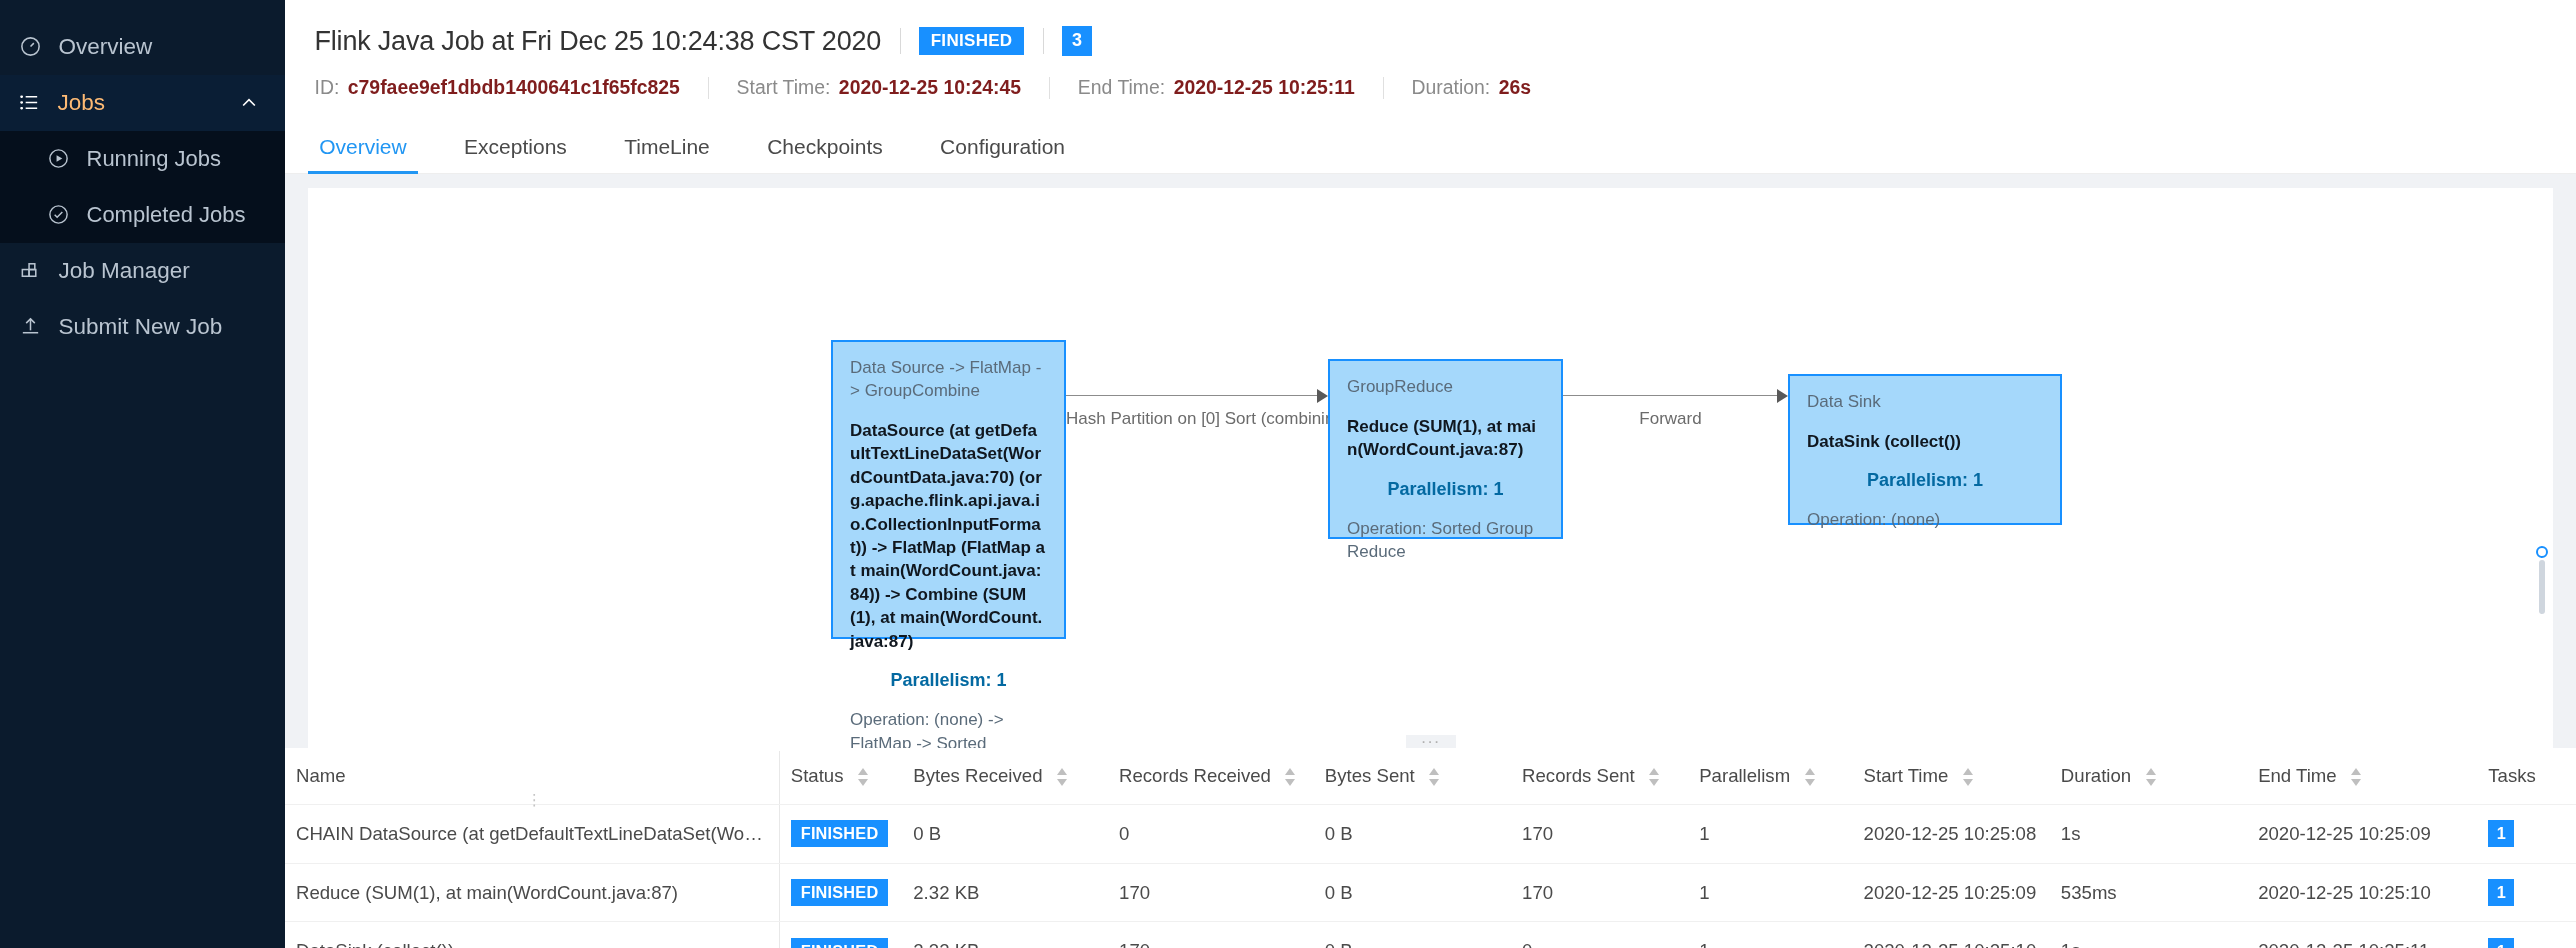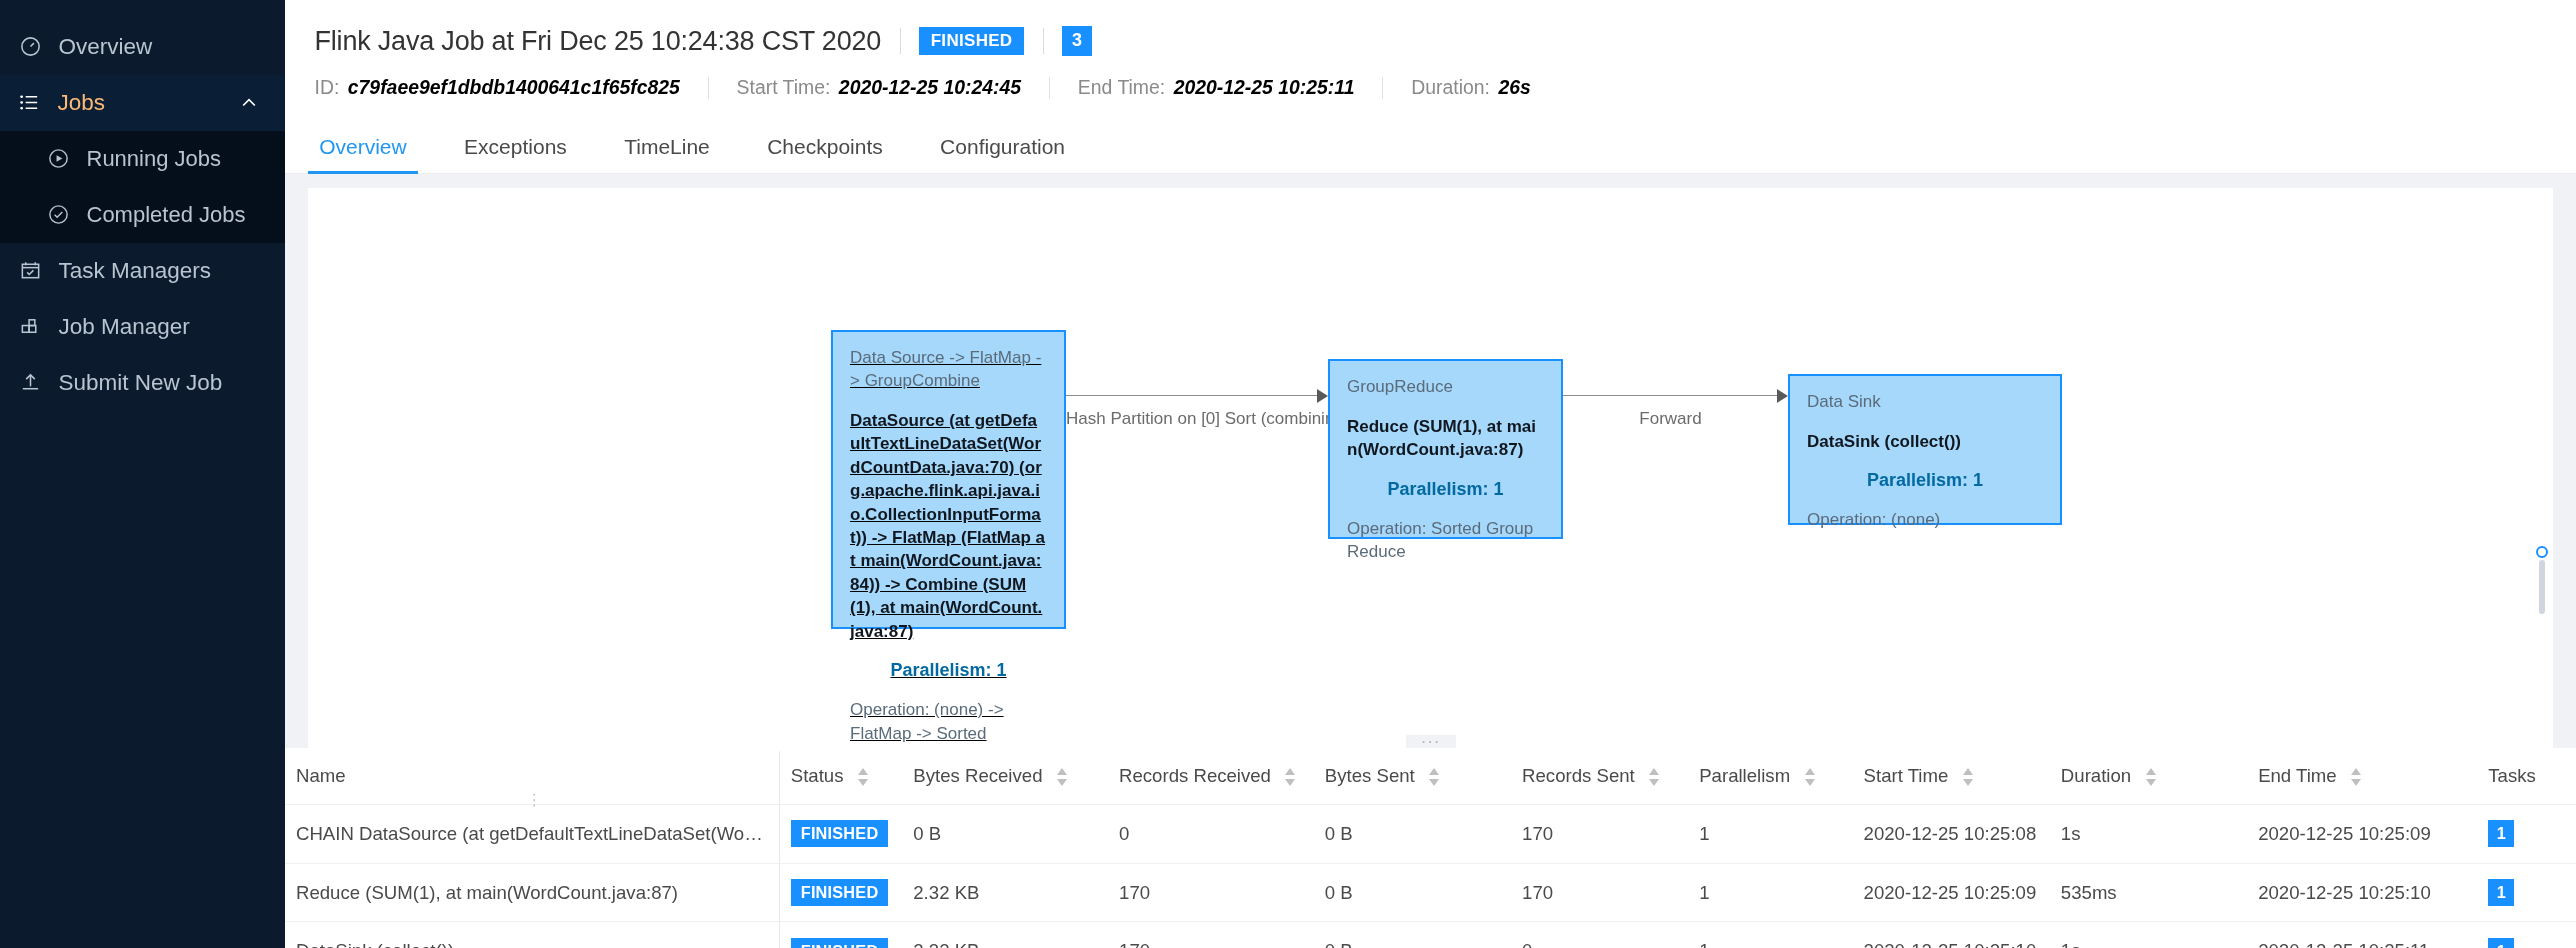--- a/index.html
+++ b/index.html
@@ -61,21 +61,21 @@
     padding: 3.9px 11.6px; letter-spacing: 0.3px;
     line-height: 1.2;
   }
   .badge-count {
     background: #1890ff; color: #ffffff;
     font-size: 18px; font-weight: 700;
     padding: 3.9px 10px; line-height: 1.2;
   }
   .meta-row { display: flex; align-items: center; height: 48px; font-size: 19.4px; }
   .meta-label { color: #8a8a8a; }
-  .meta-value { color: #000000; font-weight: 700; margin-left: 8.5px; font-style: italic; }
+  .meta-value { color: #7f1d1d; font-weight: 700; margin-left: 8.5px; }
   .meta-sep { width: 0.8px; height: 22px; background: #e0e0e0; margin: 0 28px; }
 
   .tabs {
     display: flex; align-items: flex-end;
     height: 53px; margin-top: 9.3px;
     border-bottom: 1.6px solid #eeeeee;
     padding-left: 29.5px;
   }
   .tab {
     font-size: 21px; color: #4a4a4a;
@@ -222,31 +222,20 @@
         <span class="nav-icon">
           <svg viewBox="0 0 24 24" fill="none" stroke="#b9c4d0" stroke-width="1.5">
             <circle cx="12" cy="12" r="9"></circle>
             <path d="M8 12.2l2.6 2.6L16 9.4"></path>
           </svg>
         </span>
         <span>Completed Jobs</span>
       </div>
     </div>
 
-    <div class="nav-item">
-      <span class="nav-icon">
-        <svg viewBox="0 0 24 24" fill="none" stroke="#b9c4d0" stroke-width="1.6">
-          <rect x="3.5" y="5.5" width="17" height="14"></rect>
-          <path d="M3.5 9h17"></path>
-          <path d="M7 3.5v3M17 3.5v3"></path>
-          <path d="M8.5 14l2.2 2.2 4.3-4.3"></path>
-        </svg>
-      </span>
-      <span>Task Managers</span>
-    </div>
 
     <div class="nav-item">
       <span class="nav-icon">
         <svg viewBox="0 0 24 24" fill="none" stroke="#b9c4d0" stroke-width="1.6">
           <rect x="3.5" y="11" width="7" height="7"></rect>
           <rect x="10.5" y="11" width="7" height="7"></rect>
           <rect x="10.5" y="5" width="6" height="6"></rect>
         </svg>
       </span>
       <span>Job Manager</span>
@@ -295,21 +284,21 @@
       <div class="tab active">Overview</div>
       <div class="tab">Exceptions</div>
       <div class="tab">TimeLine</div>
       <div class="tab">Checkpoints</div>
       <div class="tab">Configuration</div>
     </nav>
 
     <div class="graph-shell">
       <div class="graph-canvas">
 
-        <div class="node" style="left:523px; top:142px; width:235px; height:299px;text-decoration:underline;">
+        <div class="node" style="left:523px; top:152px; width:235px; height:299px;">
           <div class="n-type">Data Source -&gt; FlatMap -&gt; GroupCombine</div>
           <div class="n-desc">DataSource (at getDefaultTextLineDataSet(WordCountData.java:70) (org.apache.flink.api.java.io.CollectionInputFormat)) -&gt; FlatMap (FlatMap at main(WordCount.java:84)) -&gt; Combine (SUM(1), at main(WordCount.java:87)</div>
           <div class="n-par">Parallelism: 1</div>
           <div class="n-op">Operation: (none) -&gt; FlatMap -&gt; Sorted Combine</div>
         </div>
 
         <div class="edge-line" style="left:758px; top:207px; width:252px;"></div>
         <div class="edge-arrow" style="left:1009px; top:201px;"></div>
         <div class="edge-label" style="left:758px; top:221px; width:252px;">Hash Partition on [0] Sort (combining) on [0:ASC]</div>
 

